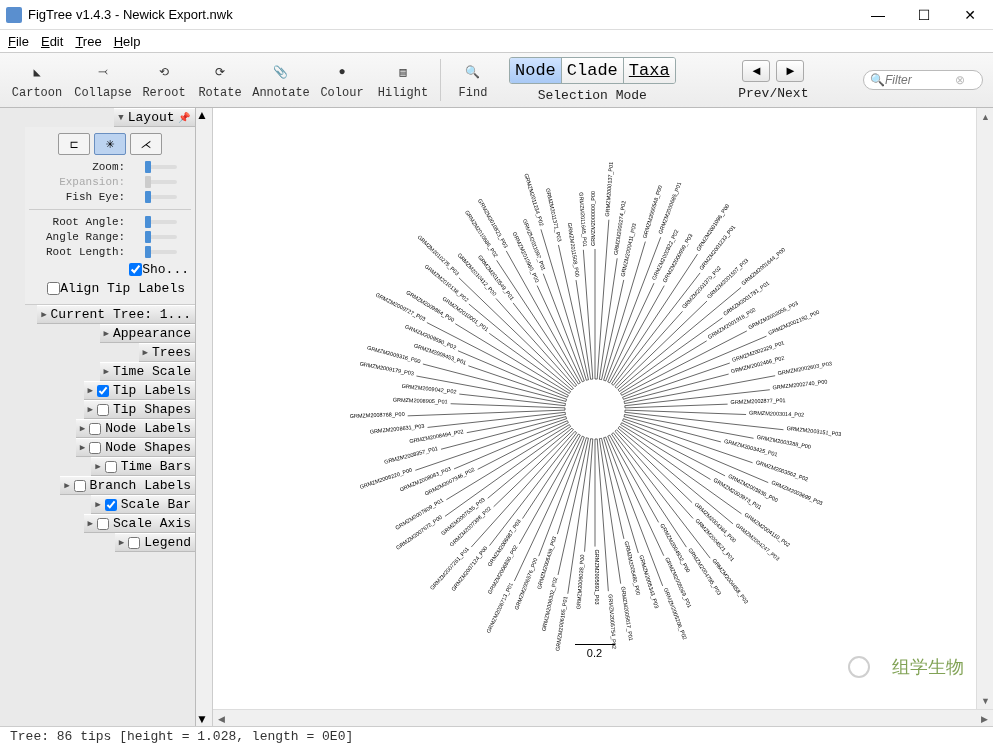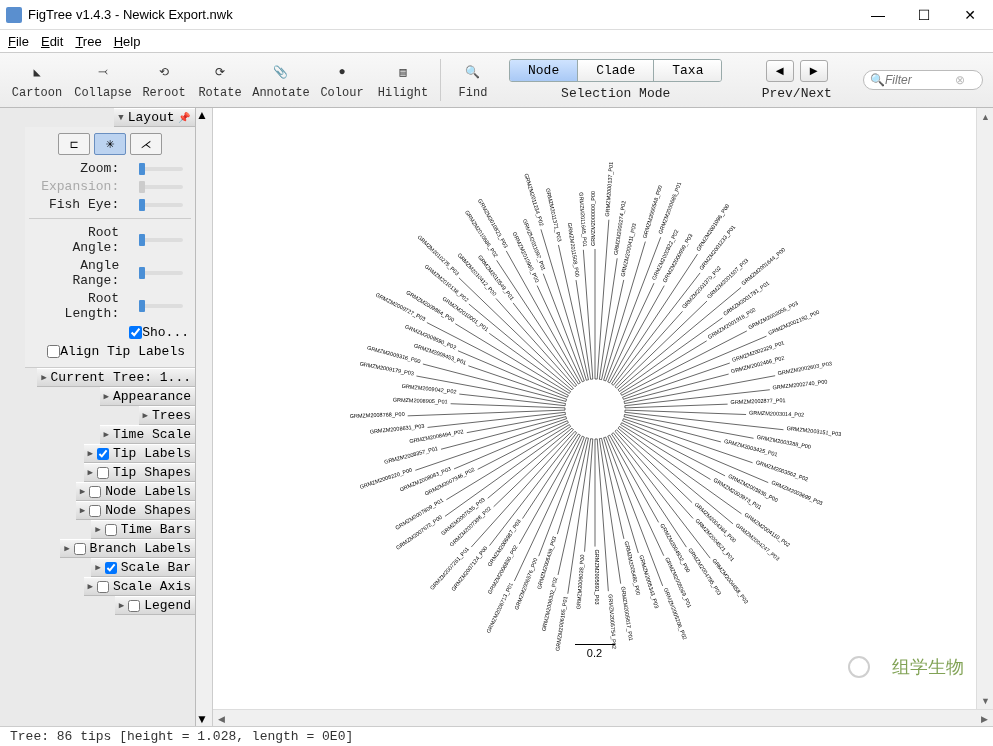--- a/index.html
+++ b/index.html
@@ -11,22 +11,22 @@
 .menubar { height: 22px; display: flex; align-items: center; padding-left: 2px; font-size: 13px; }
 .menubar .mitem { padding: 2px 6px; cursor: default; }
 .menubar .mitem u { text-decoration: underline; }
 .toolbar { height: 56px; background: linear-gradient(#f8f8f8,#ececec); border-top: 1px solid #ccc; border-bottom: 1px solid #bbb; display: flex; align-items: stretch; padding: 2px 4px; gap: 0; }
 .tbtn { width: 66px; display: flex; flex-direction: column; align-items: center; justify-content: center; gap: 2px; font-family: "Courier New", monospace; font-size: 12px; color: #333; }
 .tbtn .ico { width: 28px; height: 24px; display: flex; align-items: center; justify-content: center; }
 .tbtn.narrow { width: 56px; }
 .vsep { width: 1px; background: #ccc; margin: 4px 4px; }
 .selmode { display: flex; flex-direction: column; align-items: center; justify-content: center; gap: 4px; padding: 0 8px; }
 .selmode .btnrow { display: flex; border: 1px solid #9aa; border-radius: 3px; overflow: hidden; }
-.selmode .btnrow button { background: linear-gradient(#fff,#eee); border: none; border-right: 1px solid #9aa; padding: 3px 18px; font-family: "Courier New", monospace; font-size: 13px; }
-.selmode .btnrow button:last-child { border-right: none; }
+.selmode .btnrow button { background: linear-gradient(#fff,#eee); border: none; border-right: 1px solid #9aa; padding: 3px 5px; font-family: "Courier New", monospace; font-size: 17px; }
+.selmode .btnrow button:last-child { border-right: none; text-decoration: underline; }
 .selmode .btnrow button.active { background: linear-gradient(#cfe3ff,#a9c9f5); }
 .selmode .lbl, .navgrp .lbl { font-family: "Courier New", monospace; font-size: 13px; color: #222; }
 .navgrp { display: flex; flex-direction: column; align-items: center; justify-content: center; gap: 4px; padding: 0 12px; }
 .navgrp .navbtns { display: flex; gap: 6px; }
 .navgrp .navbtns button { width: 28px; height: 22px; background: linear-gradient(#fff,#e8e8e8); border: 1px solid #aaa; border-radius: 3px; font-size: 13px; }
 .toolbar .spacer { flex: 1; }
 .searchbox { align-self: center; margin-right: 6px; display: flex; align-items: center; border: 1px solid #bbb; border-radius: 10px; padding: 2px 6px; background: #fff; width: 120px; }
 .searchbox input { border: none; outline: none; width: 70px; font-style: italic; color: #999; font-size: 12px; }
 .searchbox .clear { color: #bbb; font-size: 12px; }
 .mainrow { flex: 1; display: flex; overflow: hidden; }
@@ -34,21 +34,21 @@
 .section-head { height: 19px; background: linear-gradient(#f4f4f4,#d8d8d8); border-top: 1px solid #fff; border-bottom: 1px solid #bbb; display: flex; align-items: center; padding: 0 4px; gap: 4px; }
 .section-head .tri { font-size: 9px; color: #555; }
 .section-head.open .tri::before { content: "▼"; }
 .section-head.closed .tri::before { content: "▶"; }
 .section-head .chk { width: 12px; height: 12px; }
 .section-head .pin { margin-left: auto; color: #888; font-size: 10px; }
 .layout-body { background: #eee; padding: 6px 4px 8px 4px; border-bottom: 1px solid #ccc; }
 .layoutbtns { display: flex; gap: 4px; justify-content: center; margin-bottom: 6px; }
 .layoutbtns button { width: 32px; height: 22px; border: 1px solid #999; background: #f4f4f4; border-radius: 2px; font-size: 11px; }
 .layoutbtns button.active { background: #bcd3f0; border-color: #6a8fc0; }
-.sliderrow { display: flex; align-items: center; margin: 3px 8px; font-size: 13px; gap: 16px; }
+.sliderrow { display: flex; align-items: center; margin: 3px 14px; font-size: 11px; gap: 16px; }
 .sliderrow label { width: 82px; text-align: right; margin-right: 4px; color: #222; }
 .sliderrow.dim label { color: #aaa; }
 .sliderrow .track { flex: 1; height: 4px; background: #ddd; border-radius: 2px; position: relative; }
 .sliderrow .thumb { position: absolute; left: 0; top: -4px; width: 6px; height: 12px; background: #4a8fd6; border-radius: 1px; }
 .checkrow { display: flex; align-items: center; margin: 4px 2px 0 18px; }
 .checkrow input { width: 13px; height: 13px; }
 .viewport { flex: 1; position: relative; background: #fff; display: flex; flex-direction: column; }
 .vscroll { width: 17px; background: #f0f0f0; border-left: 1px solid #ddd; display: flex; flex-direction: column; }
 .vscroll .arrow, .hscroll .arrow { height: 17px; width: 17px; display: flex; align-items: center; justify-content: center; color: #666; font-size: 9px; background: #f0f0f0; }
 .canvas-wrap { flex: 1; display: flex; }

